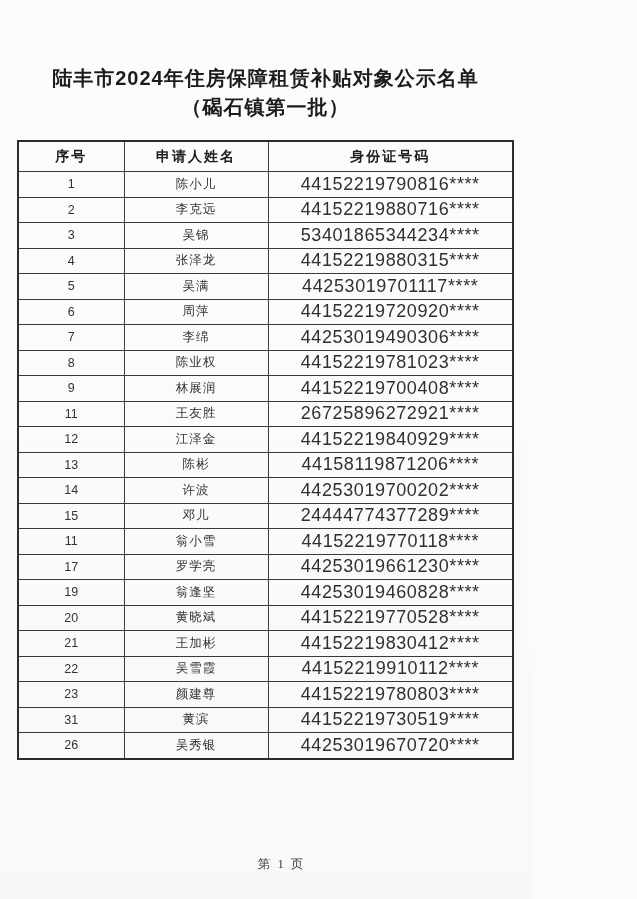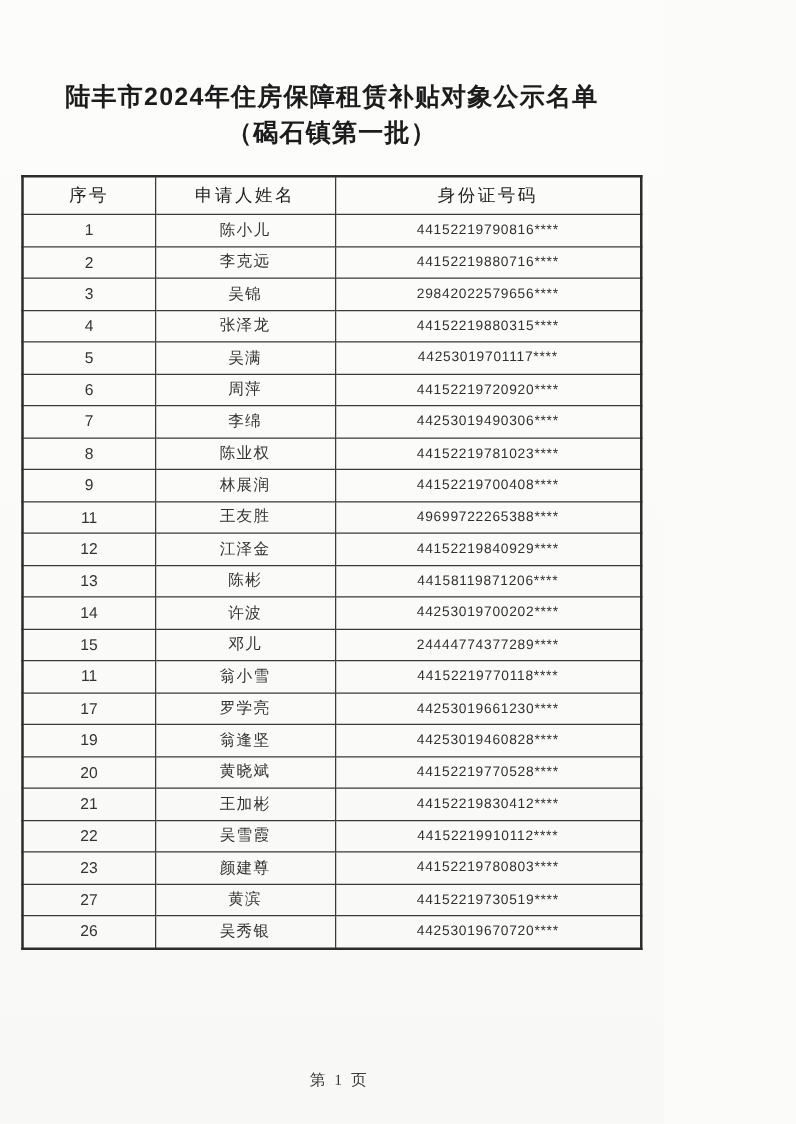--- a/index.html
+++ b/index.html
@@ -43,42 +43,42 @@
     padding: 0;
     overflow: hidden;
     white-space: nowrap;
   }
   .doc-table {
     border: 2px solid #2c2c2c;
   }
   .doc-table th {
     height: 29px;
     font-size: 14px;
-    font-weight: normal;
+    font-weight: bold;
     color: #1e1e1e;
     letter-spacing: 2px;
   }
   .doc-table td {
     height: 24.5px;
     font-size: 12.5px;
     color: #333333;
   }
   .col-no   { width: 106px; }
   .col-name { width: 144px; }
   .col-id   { width: 245px; }
   td.cell-id {
-    font-size: 11px;
+    font-size: 18px;
     letter-spacing: 0.6px;
     color: #303030;
   }
   td.cell-name { letter-spacing: 1px; margin-left: 38px; }
   .footer {
     position: absolute;
     bottom: 26px;
-    left: 6px;
+    left: 16px;
     width: 100%;
     text-align: center;
     font-size: 12.5px;
     color: #3a3a3a;
     letter-spacing: 2px;
     font-family: "Liberation Serif", serif;
   }
 </style>
 </head>
 <body>
@@ -113,21 +113,21 @@
 
         <tr>
           <td class="cell-no">2</td>
           <td class="cell-name">李克远</td>
           <td class="cell-id">44152219880716****</td>
         </tr>
 
         <tr>
           <td class="cell-no">3</td>
           <td class="cell-name">吴锦</td>
-          <td class="cell-id">29842022579656****</td>
+          <td class="cell-id">53401865344234****</td>
         </tr>
 
         <tr>
           <td class="cell-no">4</td>
           <td class="cell-name">张泽龙</td>
           <td class="cell-id">44152219880315****</td>
         </tr>
 
         <tr>
           <td class="cell-no">5</td>
@@ -156,21 +156,21 @@
         <tr>
           <td class="cell-no">9</td>
           <td class="cell-name">林展润</td>
           <td class="cell-id">44152219700408****</td>
         </tr>
 
 
         <tr>
           <td class="cell-no">11</td>
           <td class="cell-name">王友胜</td>
-          <td class="cell-id">49699722265388****</td>
+          <td class="cell-id">26725896272921****</td>
         </tr>
 
         <tr>
           <td class="cell-no">12</td>
           <td class="cell-name">江泽金</td>
           <td class="cell-id">44152219840929****</td>
         </tr>
 
         <tr>
           <td class="cell-no">13</td>
@@ -227,21 +227,21 @@
           <td class="cell-id">44152219910112****</td>
         </tr>
 
         <tr>
           <td class="cell-no">23</td>
           <td class="cell-name">颜建尊</td>
           <td class="cell-id">44152219780803****</td>
         </tr>
 
         <tr>
-          <td class="cell-no">27</td>
+          <td class="cell-no">31</td>
           <td class="cell-name">黄滨</td>
           <td class="cell-id">44152219730519****</td>
         </tr>
 
 
         <tr>
           <td class="cell-no">26</td>
           <td class="cell-name">吴秀银</td>
           <td class="cell-id">44253019670720****</td>
         </tr>

